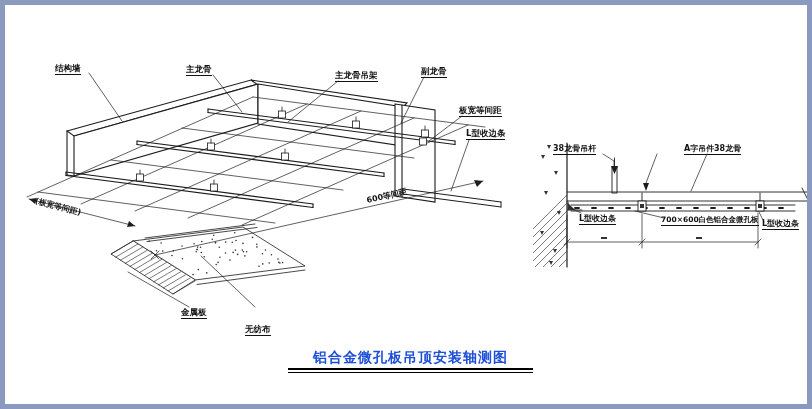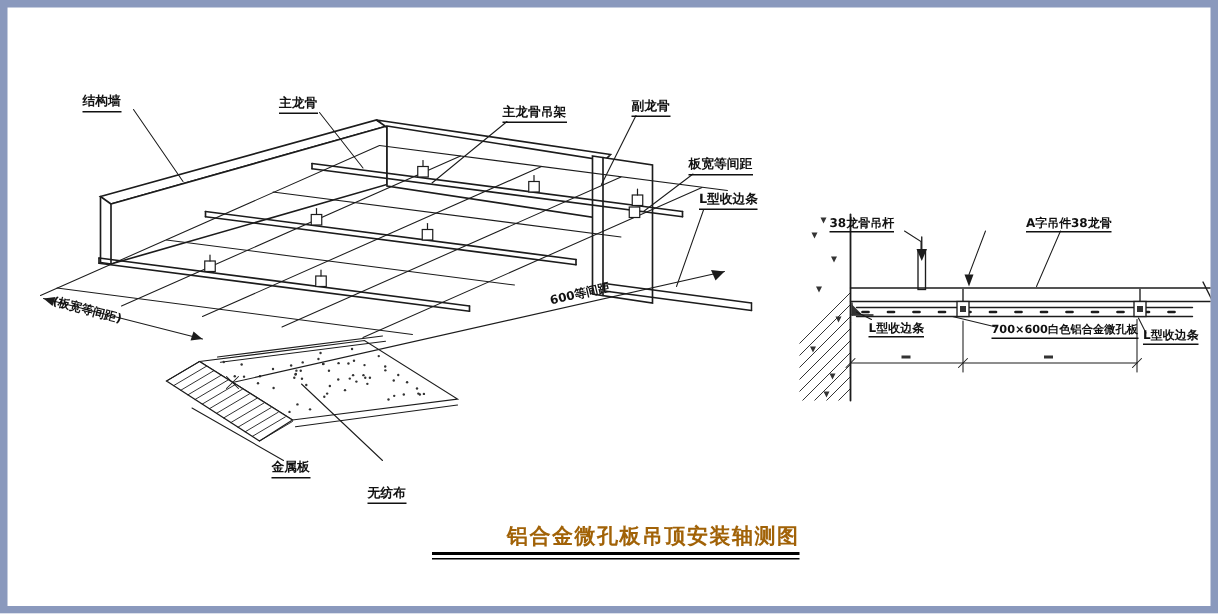--- a/index.html
+++ b/index.html
@@ -7,22 +7,22 @@
     border:5px solid #8a99bd;box-sizing:border-box;overflow:hidden;
     font-family:"DejaVu Sans",sans-serif;}
   svg{position:absolute;left:0;top:0;}
   .lbl{position:absolute;font-size:8.5px;font-weight:700;color:#111;
     line-height:1;white-space:nowrap;border-bottom:1px solid #111;
     padding-bottom:1px;letter-spacing:0;}
   .lbl.free{border-bottom:none;}
   .lbl.rot{transform-origin:left center;}
   .lbl.small{font-size:8px;}
   .lbl.tiny{font-size:7.5px;}
-  .title{position:absolute;left:283px;top:344px;width:245px;text-align:right;
-    font-size:14px;font-weight:700;color:#a16207;letter-spacing:1px;}
+  .title{position:absolute;left:283px;top:344px;width:245px;text-align:center;
+    font-size:14px;font-weight:700;color:#1d4ed8;letter-spacing:1px;}
   .title-rule-thick{position:absolute;left:283px;top:363px;width:245px;height:2px;background:#000;}
   .title-rule-thin{position:absolute;left:283px;top:367px;width:245px;height:1px;background:#000;}
 </style>
 </head>
 <body>
 
 <div class="frame">
 
   <svg id="axo" width="812" height="409" viewBox="0 0 812 409" stroke="#1c1c1c" fill="none" stroke-width="0.8" stroke-linecap="round">
 

